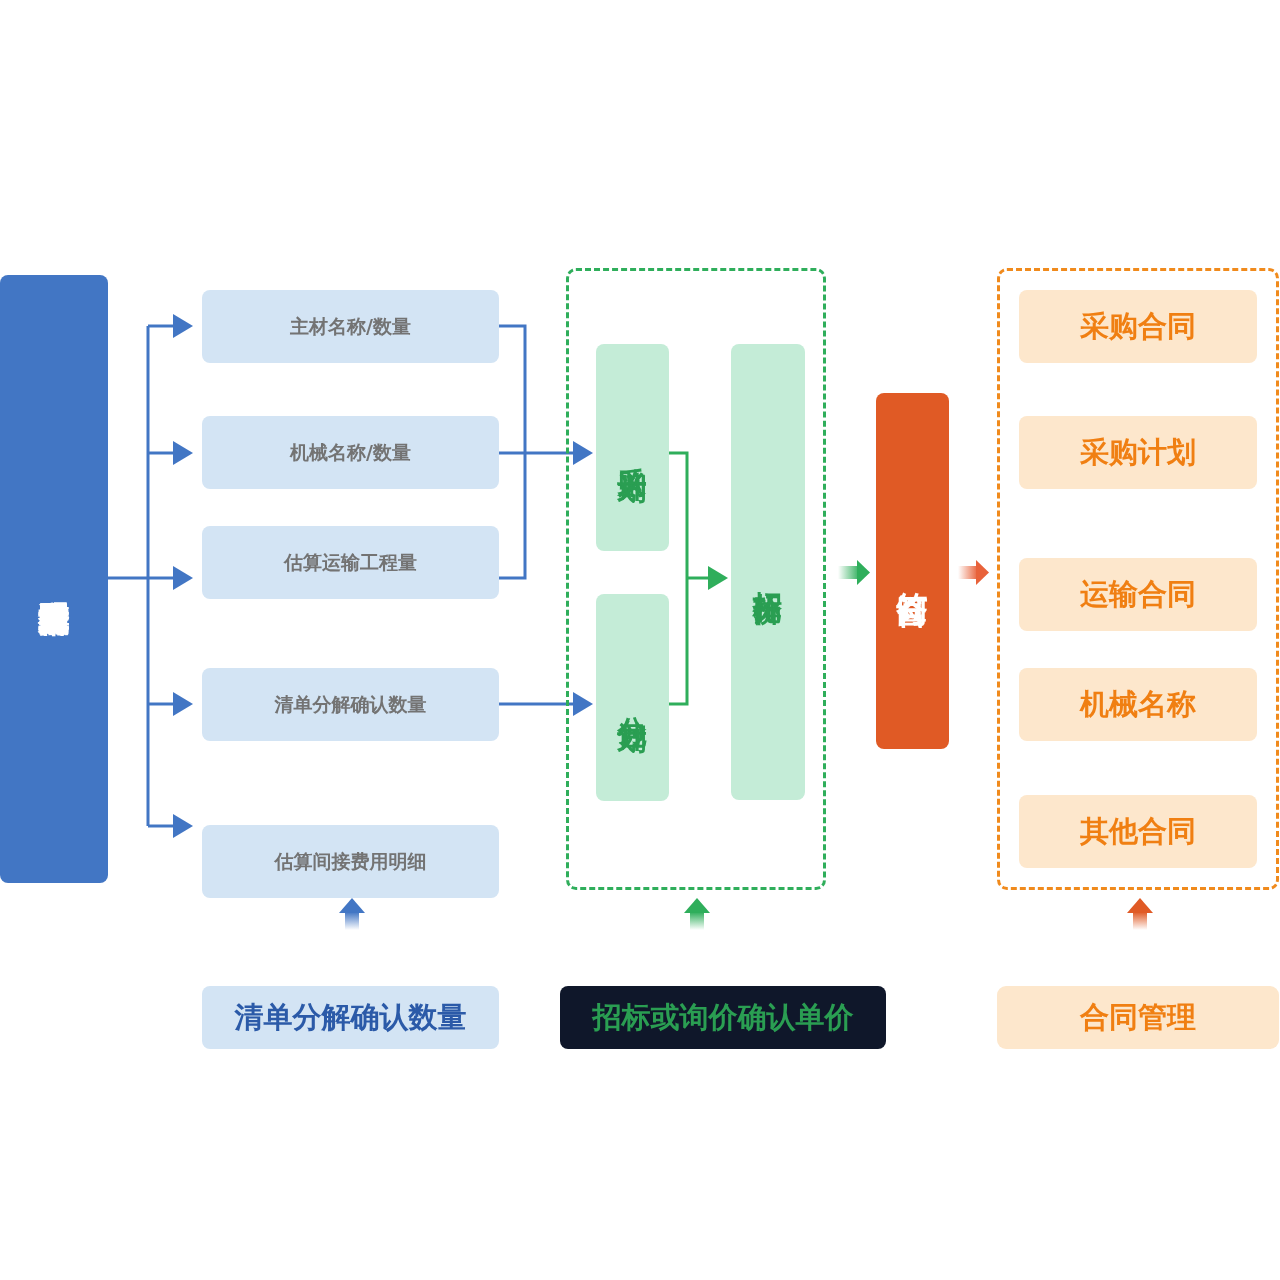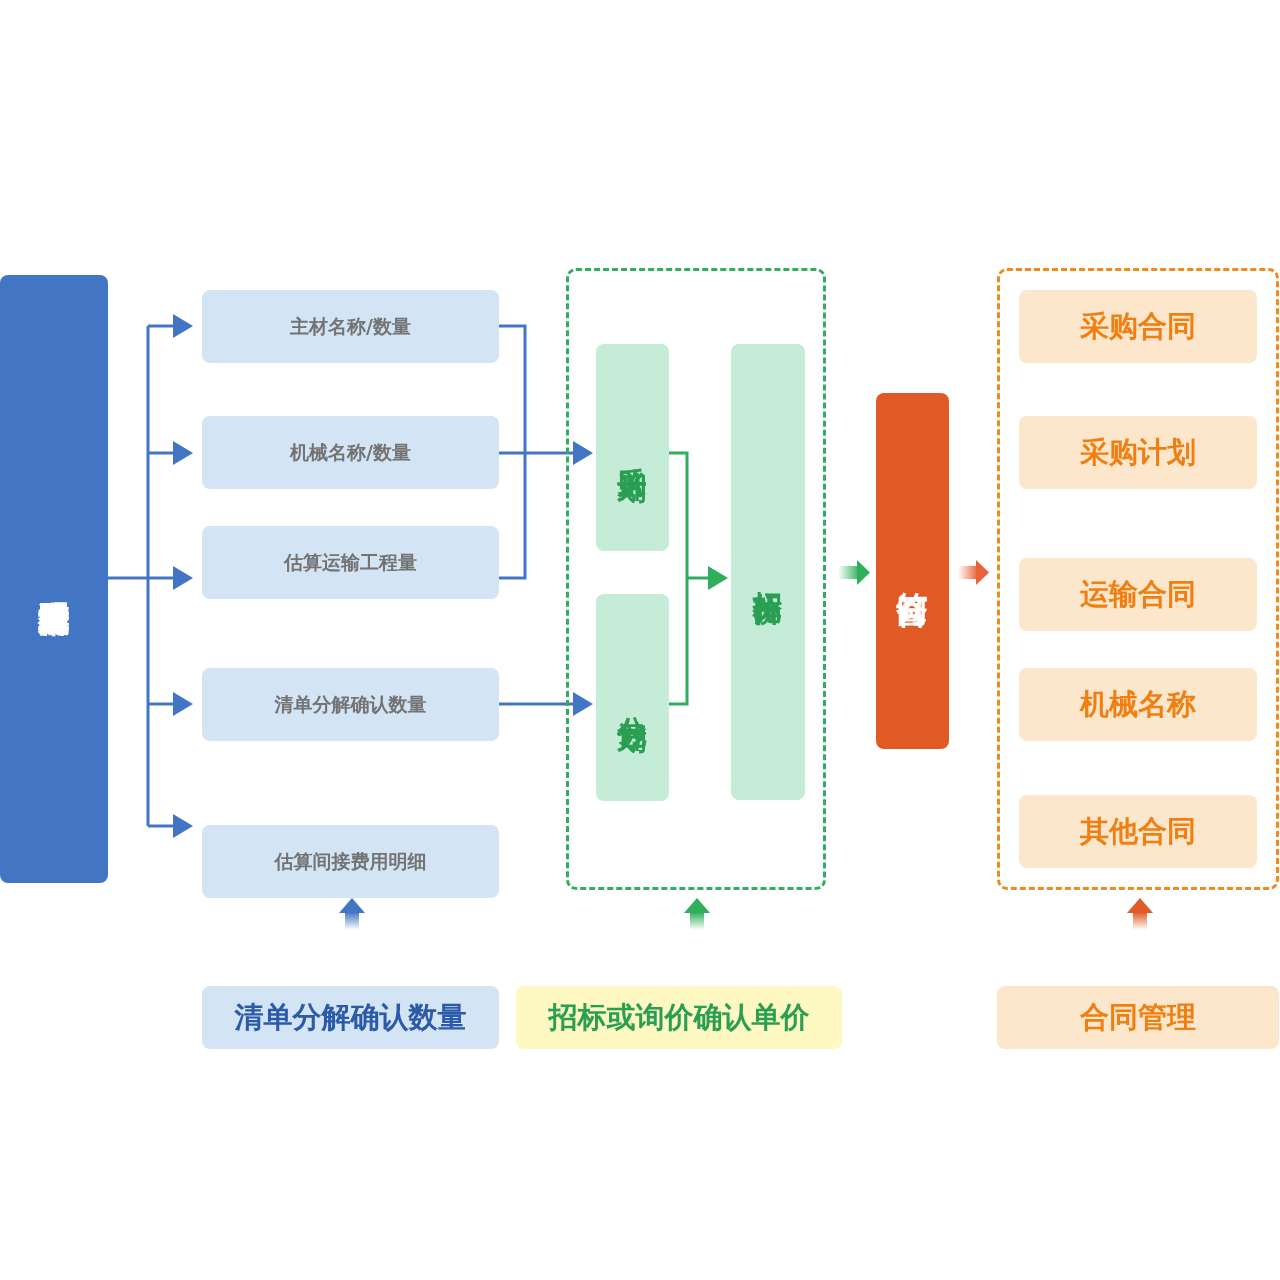--- a/index.html
+++ b/index.html
@@ -169,18 +169,18 @@
 <div class="box orange-box" style="top:668px">
   <span>机械名称</span>
 </div>
 <div class="box orange-box" style="top:795px">
   <span>其他合同</span>
 </div>
 
 <div class="box bottom-box" style="left:202px; width:297px; background:#d3e4f4; color:#2b5aa8;">
   <span>清单分解确认数量</span>
 </div>
-<div class="box bottom-box" style="left:516px; width:326px; background:#fef9c3; color:#2a9e52;">
+<div class="box bottom-box" style="left:560px; width:326px; background:#0f172a; color:#2a9e52;">
   <span>招标或询价确认单价</span>
 </div>
-<div class="box bottom-box" style="left:997px; width:282px; background:#fde7cc; color:#f07f12;">
+<div class="box bottom-box" style="left:997px; width:282px; background:#fde7cc; color:#f07f12;border-radius:9px;">
   <span>合同管理</span>
 </div>
 
 </body></html>

